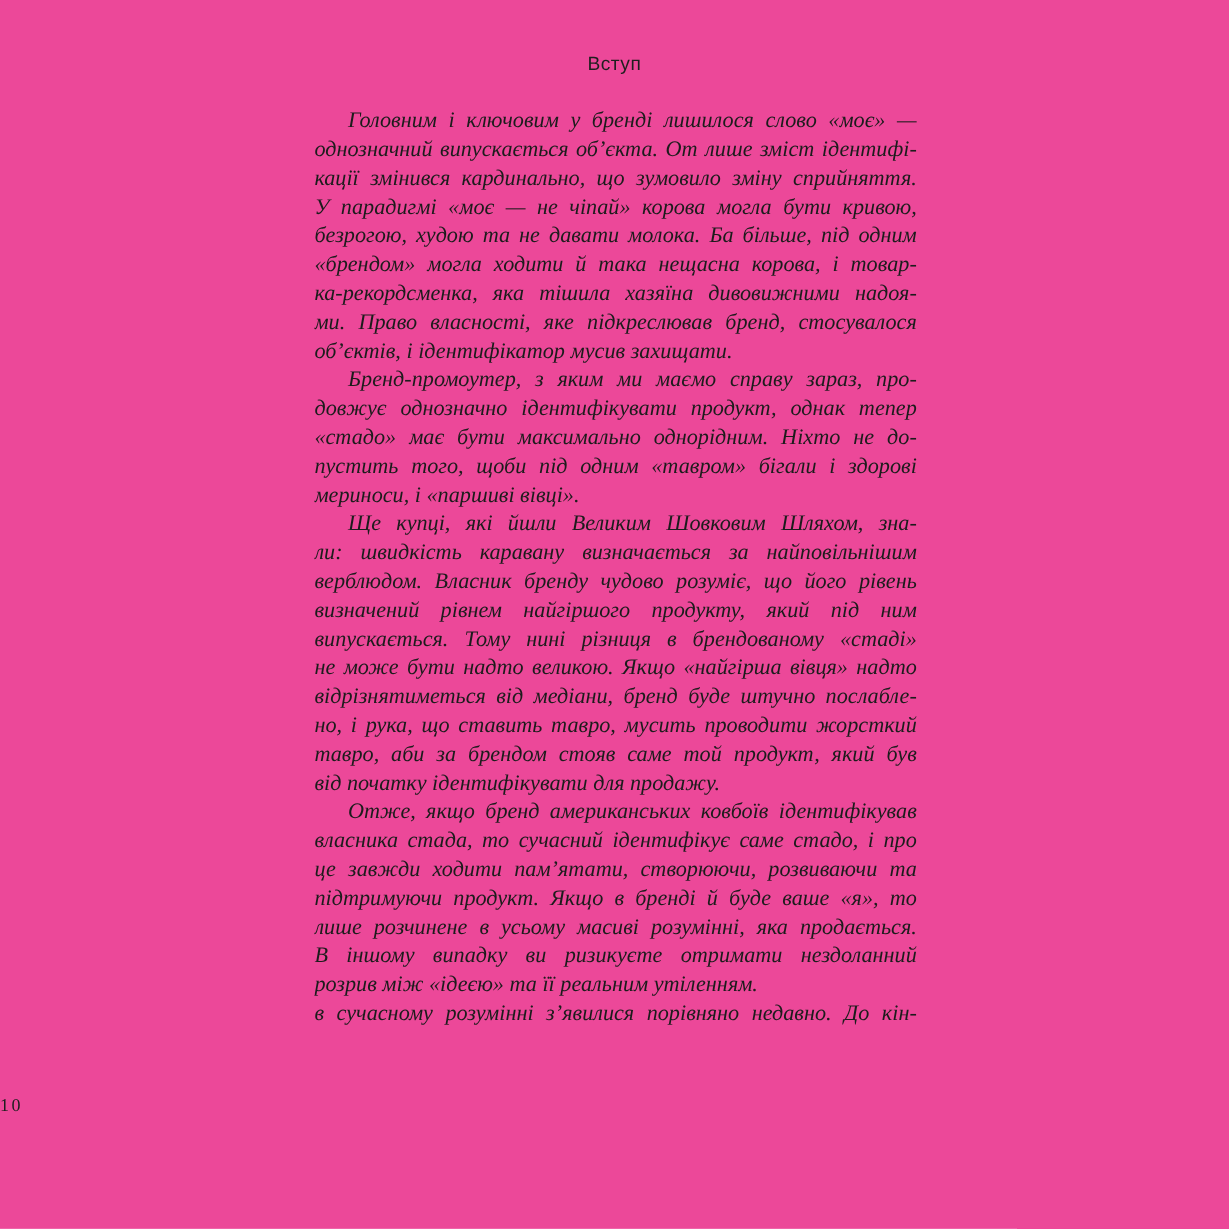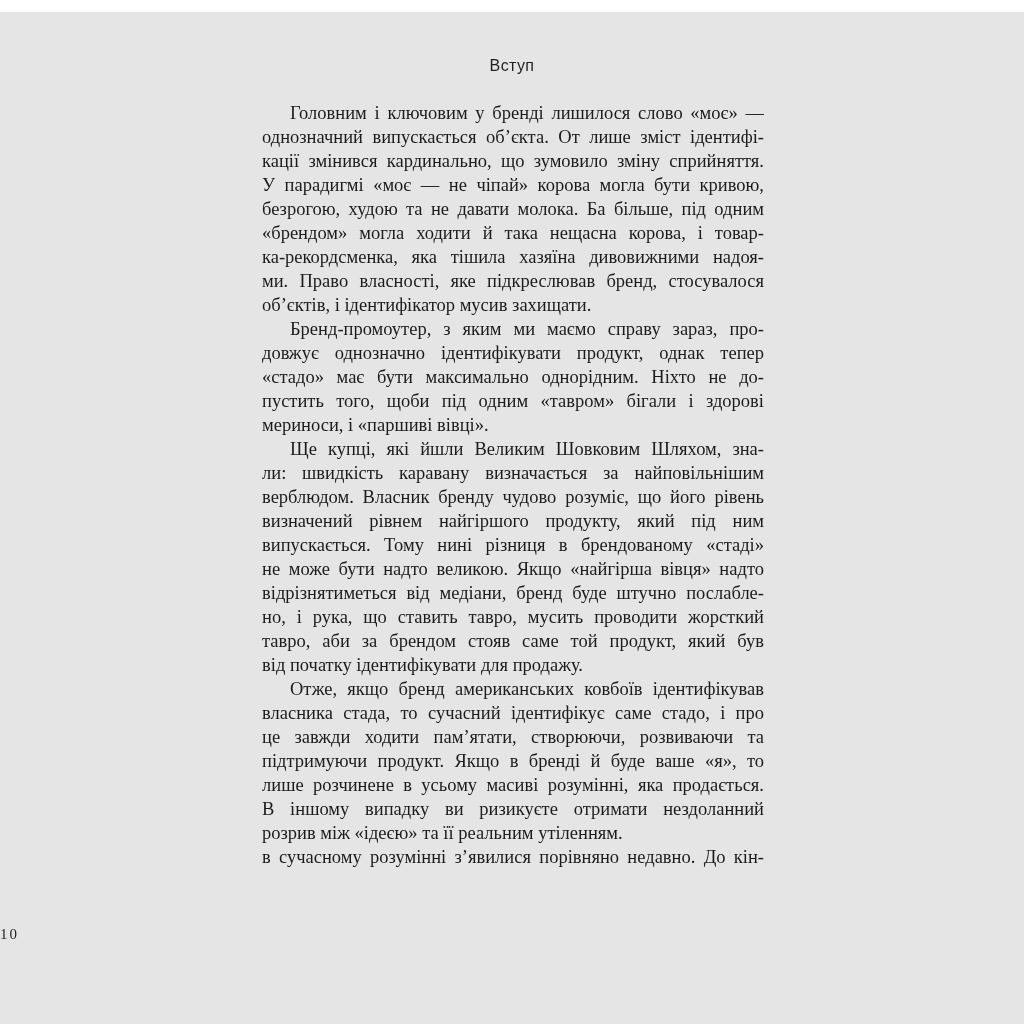--- a/index.html
+++ b/index.html
@@ -9,22 +9,21 @@
   body {
     width: 1024px;
     height: 1024px;
     background: #ffffff;
     position: relative;
     overflow: hidden;
   }
   .page {
     position: absolute;
     inset: 0;
-    background: #e5e5e5;
-    margin-top: 12px;
+    background: #ec4899;
   }
   .running-head {
     position: absolute;
     top: 44px;
     left: 0;
     width: 100%;
     text-align: center;
     font-family: "Liberation Sans", "DejaVu Sans", sans-serif;
     font-size: 16px;
     line-height: 20px;
@@ -36,20 +35,21 @@
     left: 262px;
     top: 89px;
     width: 502px;
     font-family: "Liberation Serif", "DejaVu Serif", serif;
     font-size: 18.5px;
     color: #1c1c1c;
   }
   .paragraph {
     margin: 0;
     padding: 0;
+    font-style: italic;
   }
   .line {
     height: 24px;
     line-height: 24px;
     text-align: justify;
     text-align-last: justify;
     white-space: normal;
     overflow: hidden;
   }
   .line.indent {

